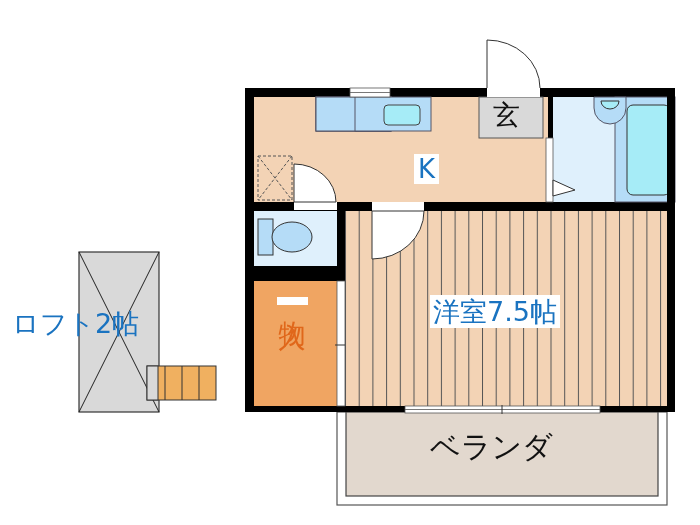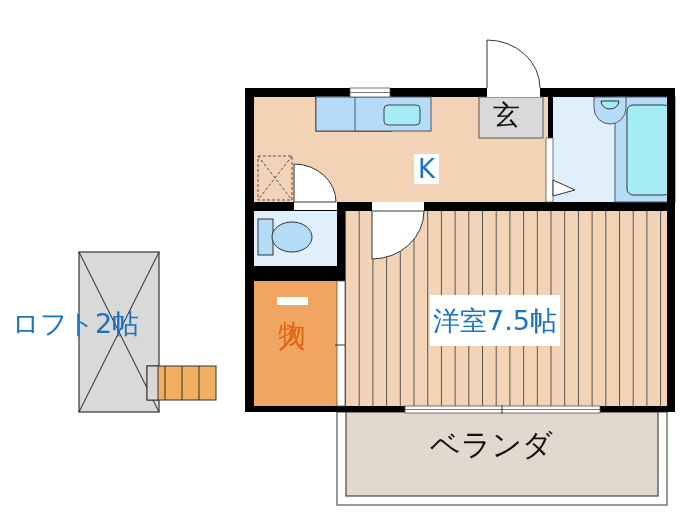--- a/index.html
+++ b/index.html
@@ -2,22 +2,22 @@
 <html><head>
 <meta charset="utf-8">
 <style>
   html,body{margin:0;padding:0;background:#ffffff;}
   body{width:700px;height:525px;position:relative;overflow:hidden;font-family:"DejaVu Sans","Liberation Sans",sans-serif;}
   svg{position:absolute;left:0;top:0;}
   .lbl{position:absolute;white-space:nowrap;line-height:1;}
   .kitchen-label{left:414px;top:154px;font-size:26px;color:#1a73c0;background:#fff;padding:2px 4px;}
   .genkan-label{left:493px;top:101px;font-size:27px;color:#111;}
   .storage-label{left:277px;top:297px;font-size:27px;color:#e0671a;background:#fff;padding:2px 2px;writing-mode:vertical-rl;letter-spacing:2px;}
-  .western-label{left:430px;top:295px;font-size:27px;color:#1a73c0;background:#fff;padding:12px 3px;}
-  .balcony-label{left:430px;top:432px;font-size:30px;color:#111;font-family:Liberation Mono, monospace;}
+  .western-label{left:430px;top:295px;font-size:27px;color:#1a73c0;background:#fff;padding:3px 3px;}
+  .balcony-label{left:430px;top:432px;font-size:30px;color:#111;}
   .loft-label{left:12px;top:310px;font-size:27px;color:#1a73c0;text-align:right;}
 </style>
 </head>
 <body>
 
 <svg width="700" height="525" viewBox="0 0 700 525">
 
   <g>
     <rect x="79" y="252" width="80" height="160" fill="#d9d9d9" stroke="#333" stroke-width="1.2"></rect>
     <line x1="79" y1="252" x2="159" y2="412" stroke="#222" stroke-width="1"></line>

